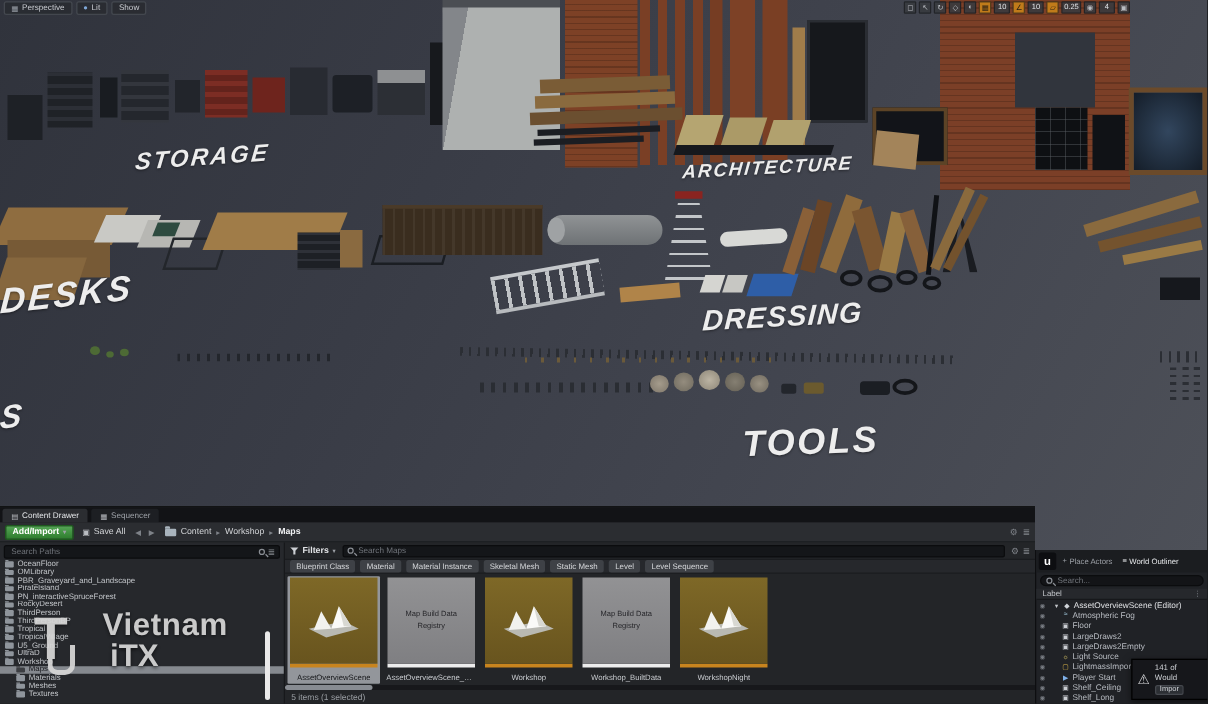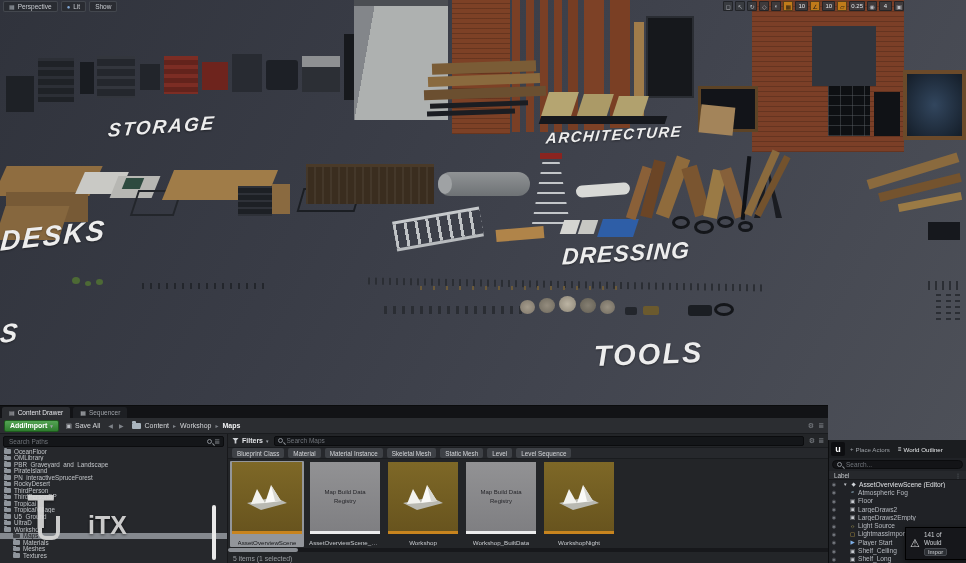--- a/index.html
+++ b/index.html
@@ -549,15 +549,16 @@
     <div class="toast-body">
       <span>141 of</span>
       <span>Would</span>
       <span class="toast-btn">Impor</span>
     </div>
   </div>
 
   <div class="watermark">
     <span class="wm-logo">T</span>
     <span class="wm-bracket"></span>
+    <span class="wm-line1">Vietnam</span>
     <span class="wm-line2">iTX</span>
   </div>
 </div>
 
 </body></html>

